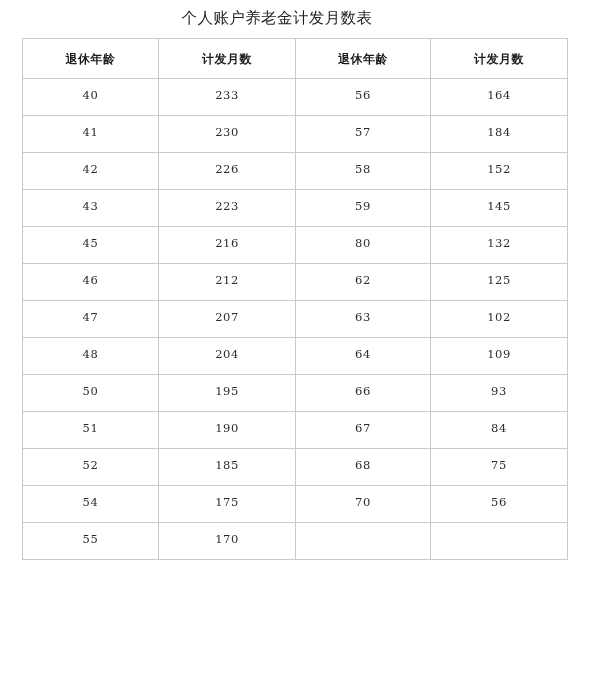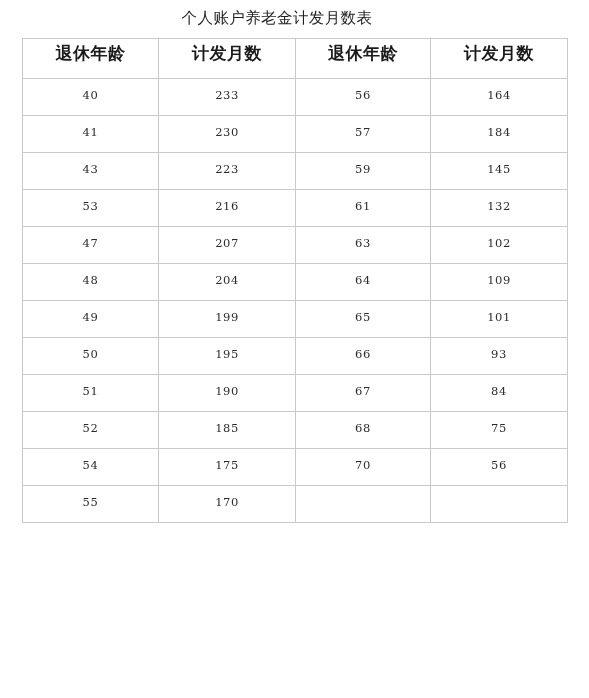--- a/index.html
+++ b/index.html
@@ -60,25 +60,25 @@
     border: 1px solid #cacaca;
     text-align: center;
     vertical-align: top;
     padding: 0;
     background: #ffffff;
   }
 
   table.pension-table thead th {
     height: 40px;
     font-family: "DejaVu Serif", "Liberation Serif", serif;
-    font-size: 17px;
+    font-size: 12px;
     font-weight: 700;
     color: #1a1a1a;
     letter-spacing: 0.5px;
-    padding-top: 3px;
+    padding-top: 12px;
     box-sizing: border-box;
     white-space: nowrap;
   }
 
   table.pension-table tbody td {
     height: 37px;
     font-family: "DejaVu Serif", "Liberation Serif", serif;
     font-size: 11.5px;
     font-weight: 400;
     color: #2b2b2b;
@@ -121,50 +121,56 @@
             <td>56</td>
             <td>164</td>
           </tr>
           <tr>
             <td>41</td>
             <td>230</td>
             <td>57</td>
             <td>184</td>
           </tr>
           <tr>
+            <td>42</td>
+            <td>226</td>
+            <td>58</td>
+            <td>152</td>
+          </tr>
+          <tr>
             <td>43</td>
             <td>223</td>
             <td>59</td>
             <td>145</td>
           </tr>
           <tr>
-            <td>53</td>
+            <td>45</td>
             <td>216</td>
-            <td>61</td>
+            <td>80</td>
             <td>132</td>
+          </tr>
+          <tr>
+            <td>46</td>
+            <td>212</td>
+            <td>62</td>
+            <td>125</td>
           </tr>
           <tr>
             <td>47</td>
             <td>207</td>
             <td>63</td>
             <td>102</td>
           </tr>
           <tr>
             <td>48</td>
             <td>204</td>
             <td>64</td>
             <td>109</td>
           </tr>
           <tr>
-            <td>49</td>
-            <td>199</td>
-            <td>65</td>
-            <td>101</td>
-          </tr>
-          <tr>
             <td>50</td>
             <td>195</td>
             <td>66</td>
             <td>93</td>
           </tr>
           <tr>
             <td>51</td>
             <td>190</td>
             <td>67</td>
             <td>84</td>

